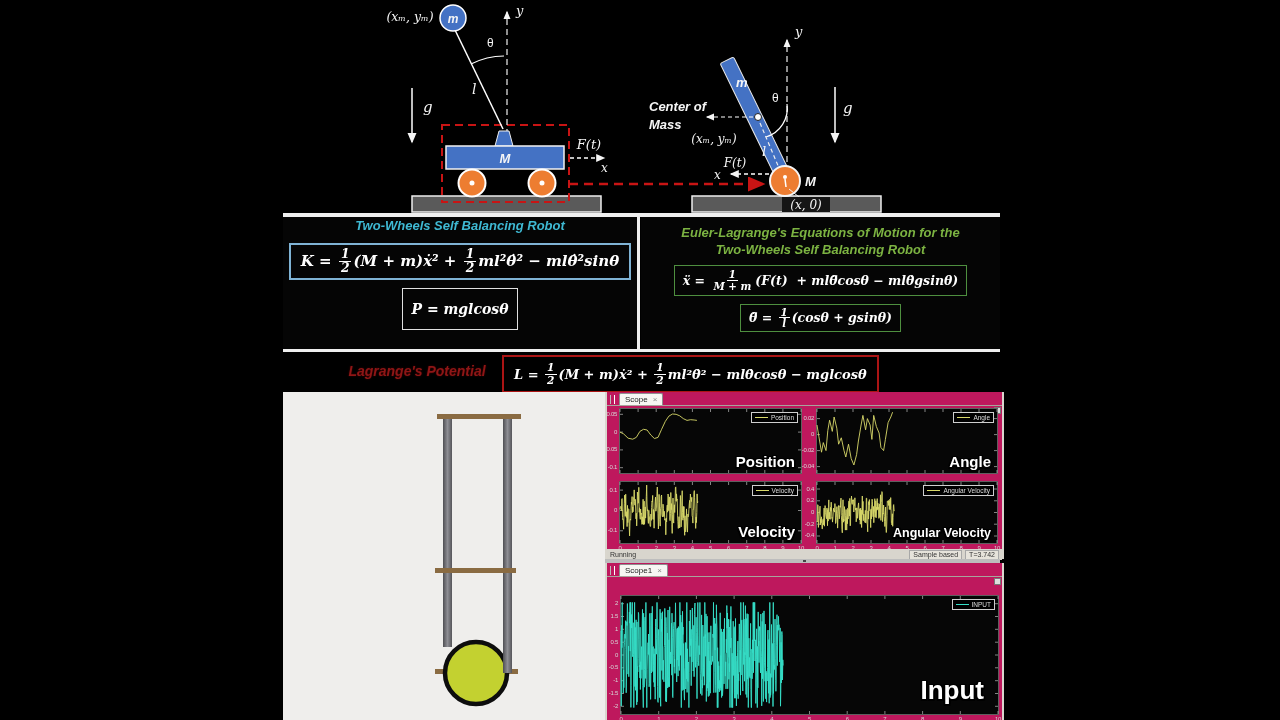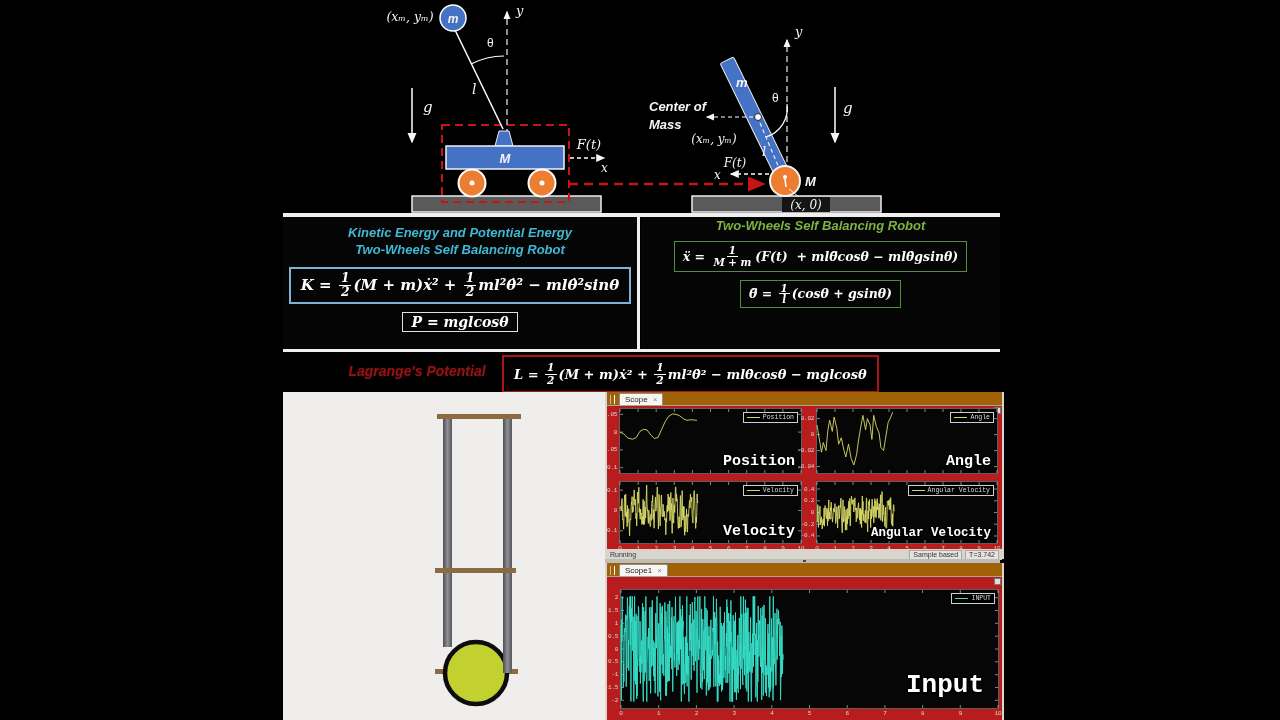--- a/index.html
+++ b/index.html
@@ -13,36 +13,36 @@
   .eq-title{font-style:italic;font-weight:bold;font-size:13px;line-height:17px;text-align:center;}
   .cyan{color:#3fb9d3;} .green{color:#7cb342;}
   .math{font-family:"DejaVu Serif",serif;font-style:italic;font-weight:bold;color:#fff;
         display:flex;align-items:center;white-space:pre;}
   .mtxt{white-space:pre;}
   .frac{display:inline-flex;flex-direction:column;align-items:center;line-height:1.05;
         font-size:0.82em;margin:0 2px;}
   .fn{border-bottom:1.3px solid #fff;padding:0 2px;}
   .fd{padding:0 2px;}
   .k-box{border:2px solid #7fb3d5;padding:3px 10px;margin-top:9px;font-size:15px;}
-  .p-box{border:1.5px solid #e0e0e0;padding:1px 8px;margin-top:8px;font-size:14px;}
+  .p-box{border:1.5px solid #e0e0e0;padding:12px 8px;margin-top:8px;font-size:14px;}
   .el-box1{border:1.5px solid #4e8f3f;padding:3px 8px;margin-top:7px;font-size:12.5px;}
   .el-box2{border:1.5px solid #4e8f3f;padding:2px 8px;margin-top:8px;font-size:12.5px;}
   .lagrange-label{position:absolute;color:#8e1616;font-style:italic;font-weight:bold;font-size:14px;
                   text-align:center;text-shadow:0 0 2px #400;}
   .l-box{position:absolute;border:2px solid #ab1414;background:#000;display:flex;align-items:center;
          justify-content:center;font-size:13px;padding:0 10px;}
 
   
   .scope{position:absolute;background:#d9d6ce;border-left:2px solid #d9d6ce;border-right:2px solid #d9d6ce;}
-  .tabbar{height:13px;background:#a16207;border-bottom:1px solid #a8a49c;display:flex;align-items:flex-end;}
+  .tabbar{height:13px;background:#be185d;border-bottom:1px solid #a8a49c;display:flex;align-items:flex-end;}
   .grip{width:3px;height:9px;margin:0 4px 1px 3px;border-left:1px solid #bbb;border-right:1px solid #fff;}
   .tab{background:#f7f6f3;border:1px solid #8f8f8f;border-bottom:none;border-radius:2px 2px 0 0;
        font-size:8px;padding:1px 5px;color:#222;display:flex;gap:5px;align-items:center;}
   .tab .close{color:#888;font-size:8px;line-height:8px;}
-  .scope-body{position:relative;background:#b91c1c;overflow:hidden;font-family:Liberation Mono, monospace;}
+  .scope-body{position:relative;background:#be185d;overflow:hidden;}
   .winbtn{position:absolute;top:1px;right:1px;width:5px;height:5px;background:#ddd;border:1px solid #777;}
   .axes{position:absolute;border:1px solid #5f5f5f;background:#060606;}
   .axes svg{position:absolute;left:0;top:0;width:100%;height:100%;overflow:visible;}
   .legend{position:absolute;top:3px;right:3px;border:1px solid #cfcfcf;background:#000;display:flex;
           align-items:center;gap:3px;padding:1px 3px;font-size:6.5px;color:#ddd;z-index:3;}
   .legend-line{display:inline-block;width:13px;height:1px;background:#d9d96a;}
   .overlay{position:absolute;right:6px;bottom:3px;font-weight:bold;font-size:15px;color:#fff;z-index:4;
            text-shadow:-1.5px -1.5px 0 #000,1.5px -1.5px 0 #000,-1.5px 1.5px 0 #000,1.5px 1.5px 0 #000,
                        -1.5px 0 0 #000,1.5px 0 0 #000,0 -1.5px 0 #000,0 1.5px 0 #000;}
   .axes[data-chart="angular_velocity"] .overlay{font-size:12.5px;}
@@ -135,27 +135,27 @@
       <rect x="499" y="197" width="48" height="15" fill="#151515"></rect>
       <text class="ser" x="523" y="209" font-size="12" text-anchor="middle">(x, 0)</text>
     </g>
   </svg>
 
   <div class="sep" style="left:283px;top:213px;width:717px;height:3.5px"></div>
   <div class="sep" style="left:637px;top:217px;width:3px;height:132px"></div>
   <div class="sep" style="left:283px;top:349px;width:717px;height:3px"></div>
 
   <div class="eq-panel" style="left:283px;top:217px;width:354px;height:132px">
-    <div class="eq-title cyan" style="margin-top:7px">Kinetic Energy and Potential Energy</div>
     <div class="eq-title cyan">Two-Wheels Self Balancing Robot</div>
     <div class="math k-box"><span class="mtxt">K = </span><span class="frac"><span class="fn">1</span><span class="fd">2</span></span><span class="mtxt">(M + m)ẋ² + </span><span class="frac"><span class="fn">1</span><span class="fd">2</span></span><span class="mtxt">ml²θ̇² − mlθ̇²sinθ</span></div>
     <div class="math p-box"><span class="mtxt">P = mglcosθ</span></div>
   </div>
 
   <div class="eq-panel" style="left:641px;top:217px;width:359px;height:132px">
+    <div class="eq-title green" style="margin-top:7px">Euler-Lagrange's Equations of Motion for the</div>
     <div class="eq-title green">Two-Wheels Self Balancing Robot</div>
     <div class="math el-box1"><span class="mtxt">ẍ = </span><span class="frac"><span class="fn">1</span><span class="fd">M + m</span></span><span class="mtxt">(F(t)  + mlθ̈cosθ − mlθ̇gsinθ)</span></div>
     <div class="math el-box2"><span class="mtxt">θ̈ = </span><span class="frac"><span class="fn">1</span><span class="fd">l</span></span><span class="mtxt">(cosθ + gsinθ)</span></div>
   </div>
 
   <div class="lagrange-label" style="left:337px;top:363px;width:160px">Lagrange's Potential</div>
   <div class="math l-box" style="left:502px;top:355px;height:34px"><span class="mtxt">L = </span><span class="frac"><span class="fn">1</span><span class="fd">2</span></span><span class="mtxt">(M + m)ẋ² + </span><span class="frac"><span class="fn">1</span><span class="fd">2</span></span><span class="mtxt">ml²θ̇² − mlθ̇cosθ − mglcosθ</span></div>
 
   <div class="abs" style="left:283px;top:392px;width:322px;height:328px;background:#efeeec">
     <svg width="322" height="328" viewBox="0 0 322 328">
@@ -281,21 +281,21 @@
   <div class="scope" style="left:605px;top:563px;width:395px;height:193px">
     <div class="tabbar">
       <span class="grip"></span>
       <span class="tab">
         <span>Scope1</span>
         <span class="close">×</span>
       </span>
     </div>
     <div class="scope-body" style="height:144px">
       <div class="winbtn"></div>
-      <div class="axes" data-chart="input" style="left:13px;top:12px;width:377px;height:118px">
+      <div class="axes" data-chart="input" style="left:13px;top:18px;width:377px;height:118px">
         <svg viewBox="0 0 377 118" preserveAspectRatio="none">
             <path d="M0.0 118L0.0 115M0.0 0L0.0 3M37.7 118L37.7 115M37.7 0L37.7 3M75.4 118L75.4 115M75.4 0L75.4 3M113.1 118L113.1 115M113.1 0L113.1 3M150.8 118L150.8 115M150.8 0L150.8 3M188.5 118L188.5 115M188.5 0L188.5 3M226.2 118L226.2 115M226.2 0L226.2 3M263.9 118L263.9 115M263.9 0L263.9 3M301.6 118L301.6 115M301.6 0L301.6 3M339.3 118L339.3 115M339.3 0L339.3 3M377.0 118L377.0 115M377.0 0L377.0 3M0 7.7L3 7.7M377 7.7L374 7.7M0 20.5L3 20.5M377 20.5L374 20.5M0 33.3L3 33.3M377 33.3L374 33.3M0 46.2L3 46.2M377 46.2L374 46.2M0 59.0L3 59.0M377 59.0L374 59.0M0 71.8L3 71.8M377 71.8L374 71.8M0 84.7L3 84.7M377 84.7L374 84.7M0 97.5L3 97.5M377 97.5L374 97.5M0 110.3L3 110.3M377 110.3L374 110.3" stroke="#bbb" stroke-width="0.7" fill="none"></path>
             <polyline points="0.0,34.9 0.3,110.0 0.6,29.4 0.9,51.7 1.2,6.4 1.4,33.2 1.7,34.5 2.0,43.2 2.3,97.0 2.6,73.9 2.9,91.7 3.2,51.8 3.5,46.7 3.8,38.1 4.1,42.4 4.3,34.3 4.6,24.7 4.9,53.3 5.2,96.8 5.5,82.9 5.8,25.7 6.1,29.5 6.4,7.5 6.7,18.3 7.0,78.1 7.3,67.4 7.5,50.2 7.8,80.7 8.1,32.9 8.4,16.0 8.7,27.1 9.0,6.4 9.3,55.1 9.6,6.4 9.9,111.4 10.1,89.5 10.4,18.5 10.7,32.0 11.0,19.3 11.3,6.4 11.6,60.7 11.9,57.3 12.2,26.7 12.5,58.2 12.8,111.6 13.1,59.8 13.3,53.2 13.6,6.4 13.9,90.5 14.2,31.4 14.5,94.3 14.8,36.2 15.1,23.8 15.4,79.9 15.7,108.8 16.0,25.9 16.2,105.9 16.5,70.5 16.8,75.9 17.1,62.5 17.4,16.4 17.7,18.4 18.0,43.6 18.3,70.9 18.6,69.2 18.9,81.9 19.1,31.2 19.4,93.5 19.7,65.7 20.0,82.4 20.3,54.2 20.6,50.6 20.9,73.7 21.2,29.0 21.5,13.4 21.8,89.6 22.0,98.1 22.3,111.6 22.6,17.2 22.9,65.1 23.2,91.2 23.5,73.4 23.8,24.7 24.1,21.1 24.4,82.4 24.7,74.7 24.9,6.4 25.2,83.4 25.5,90.3 25.8,111.6 26.1,73.2 26.4,59.5 26.7,59.7 27.0,46.7 27.3,58.5 27.5,38.0 27.8,50.7 28.1,90.8 28.4,87.7 28.7,17.4 29.0,29.4 29.3,75.8 29.6,103.4 29.9,77.2 30.2,17.0 30.5,77.0 30.7,65.4 31.0,56.1 31.3,10.3 31.6,50.5 31.9,75.6 32.2,50.5 32.5,69.5 32.8,86.3 33.1,57.9 33.3,90.9 33.6,85.1 33.9,52.6 34.2,103.2 34.5,30.7 34.8,23.0 35.1,44.6 35.4,58.2 35.7,42.6 36.0,6.4 36.3,31.6 36.5,90.6 36.8,105.3 37.1,106.4 37.4,40.1 37.7,33.4 38.0,50.4 38.3,61.4 38.6,101.6 38.9,25.9 39.1,13.2 39.4,102.1 39.7,110.3 40.0,16.8 40.3,35.6 40.6,23.1 40.9,74.5 41.2,40.5 41.5,15.7 41.8,83.5 42.0,76.8 42.3,64.2 42.6,79.9 42.9,85.8 43.2,51.4 43.5,49.4 43.8,12.4 44.1,25.2 44.4,49.3 44.7,105.4 44.9,21.4 45.2,30.5 45.5,105.9 45.8,85.1 46.1,83.2 46.4,37.0 46.7,92.0 47.0,14.0 47.3,80.9 47.6,90.2 47.8,90.9 48.1,43.8 48.4,90.7 48.7,10.8 49.0,67.6 49.3,59.9 49.6,56.1 49.9,67.9 50.2,52.8 50.5,27.2 50.8,79.2 51.0,17.2 51.3,41.4 51.6,100.7 51.9,101.6 52.2,59.6 52.5,32.6 52.8,29.9 53.1,26.2 53.4,70.9 53.6,63.2 53.9,77.4 54.2,34.3 54.5,6.8 54.8,33.5 55.1,36.8 55.4,52.8 55.7,86.0 56.0,32.7 56.3,64.0 56.5,32.2 56.8,75.0 57.1,80.1 57.4,30.6 57.7,70.2 58.0,31.7 58.3,74.5 58.6,34.0 58.9,6.4 59.2,44.5 59.4,59.3 59.7,19.0 60.0,28.1 60.3,111.6 60.6,43.7 60.9,26.3 61.2,94.5 61.5,15.3 61.8,38.5 62.1,31.0 62.4,93.7 62.6,47.5 62.9,66.0 63.2,99.6 63.5,104.1 63.8,75.0 64.1,71.3 64.4,46.5 64.7,93.0 65.0,89.2 65.3,47.1 65.5,82.9 65.8,6.4 66.1,96.4 66.4,52.8 66.7,84.9 67.0,85.5 67.3,67.6 67.6,66.0 67.9,111.6 68.1,76.5 68.4,25.0 68.7,50.9 69.0,60.7 69.3,14.0 69.6,49.5 69.9,42.8 70.2,89.7 70.5,60.1 70.8,33.4 71.0,65.9 71.3,12.0 71.6,30.8 71.9,39.5 72.2,75.0 72.5,73.0 72.8,29.4 73.1,80.7 73.4,18.7 73.7,10.3 74.0,7.0 74.2,60.4 74.5,71.3 74.8,44.6 75.1,21.2 75.4,36.7 75.7,68.9 76.0,102.7 76.3,66.4 76.6,31.9 76.8,6.5 77.1,39.1 77.4,64.3 77.7,69.7 78.0,49.6 78.3,55.6 78.6,58.6 78.9,6.4 79.2,77.4 79.5,97.6 79.8,81.0 80.0,78.2 80.3,73.9 80.6,18.9 80.9,99.4 81.2,83.9 81.5,92.1 81.8,29.0 82.1,39.0 82.4,80.3 82.6,71.6 82.9,40.6 83.2,89.2 83.5,86.1 83.8,6.4 84.1,41.9 84.4,38.5 84.7,60.3 85.0,17.9 85.3,105.5 85.5,88.3 85.8,95.1 86.1,20.2 86.4,64.8 86.7,92.2 87.0,36.5 87.3,100.5 87.6,53.6 87.9,46.0 88.2,99.6 88.5,65.0 88.7,86.0 89.0,36.4 89.3,97.2 89.6,71.0 89.9,29.8 90.2,67.1 90.5,68.6 90.8,66.0 91.1,64.1 91.3,60.0 91.6,65.4 91.9,38.0 92.2,41.7 92.5,6.4 92.8,96.7 93.1,76.6 93.4,64.1 93.7,22.0 94.0,54.1 94.3,27.7 94.5,89.1 94.8,96.5 95.1,92.2 95.4,8.8 95.7,24.7 96.0,33.8 96.3,111.6 96.6,51.7 96.9,111.6 97.2,65.5 97.4,92.5 97.7,69.8 98.0,85.3 98.3,95.9 98.6,84.4 98.9,94.2 99.2,16.8 99.5,91.7 99.8,59.5 100.0,94.5 100.3,32.9 100.6,101.5 100.9,74.6 101.2,35.9 101.5,99.7 101.8,94.0 102.1,85.9 102.4,35.0 102.7,33.0 103.0,87.9 103.2,46.2 103.5,22.3 103.8,56.6 104.1,57.7 104.4,80.1 104.7,65.8 105.0,92.9 105.3,43.2 105.6,56.7 105.8,9.5 106.1,32.1 106.4,17.0 106.7,92.8 107.0,62.0 107.3,61.4 107.6,23.1 107.9,83.3 108.2,67.3 108.5,76.0 108.7,31.0 109.0,111.6 109.3,23.6 109.6,51.8 109.9,10.4 110.2,41.5 110.5,41.7 110.8,111.6 111.1,57.2 111.4,60.8 111.6,111.6 111.9,60.9 112.2,25.2 112.5,74.2 112.8,79.5 113.1,31.5 113.4,96.6 113.7,102.2 114.0,30.5 114.3,102.2 114.5,22.5 114.8,64.9 115.1,65.4 115.4,109.9 115.7,82.5 116.0,60.0 116.3,98.3 116.6,56.6 116.9,45.1 117.2,102.7 117.4,78.0 117.7,84.8 118.0,45.9 118.3,27.9 118.6,38.9 118.9,76.1 119.2,54.3 119.5,99.1 119.8,6.4 120.1,79.0 120.3,48.0 120.6,24.8 120.9,23.9 121.2,51.9 121.5,88.2 121.8,95.0 122.1,66.9 122.4,6.4 122.7,68.5 123.0,23.1 123.3,31.0 123.5,85.2 123.8,56.5 124.1,58.8 124.4,9.6 124.7,62.8 125.0,98.4 125.3,22.6 125.6,41.8 125.9,101.5 126.1,17.6 126.4,83.2 126.7,74.7 127.0,18.2 127.3,111.5 127.6,90.2 127.9,42.2 128.2,80.6 128.5,61.5 128.8,69.8 129.1,82.2 129.3,55.4 129.6,27.4 129.9,93.3 130.2,111.6 130.5,111.6 130.8,53.2 131.1,82.8 131.4,75.7 131.7,43.8 131.9,56.6 132.2,6.4 132.5,76.7 132.8,6.4 133.1,36.1 133.4,44.9 133.7,6.4 134.0,65.0 134.3,43.8 134.6,45.2 134.8,107.4 135.1,91.2 135.4,63.8 135.7,32.8 136.0,86.4 136.3,111.6 136.6,50.4 136.9,91.9 137.2,15.9 137.5,50.0 137.8,45.0 138.0,66.6 138.3,30.4 138.6,34.3 138.9,31.1 139.2,64.9 139.5,76.9 139.8,18.1 140.1,54.4 140.4,60.5 140.7,109.9 140.9,102.0 141.2,25.4 141.5,82.7 141.8,16.9 142.1,25.1 142.4,105.5 142.7,99.3 143.0,14.9 143.3,53.1 143.5,66.8 143.8,72.8 144.1,85.3 144.4,28.2 144.7,102.7 145.0,75.0 145.3,101.2 145.6,106.1 145.9,76.6 146.2,85.0 146.5,71.5 146.7,40.0 147.0,34.1 147.3,73.1 147.6,97.3 147.9,43.6 148.2,107.3 148.5,41.1 148.8,6.4 149.1,101.6 149.4,77.6 149.6,99.3 149.9,94.9 150.2,45.7 150.5,28.5 150.8,81.4 151.1,66.5 151.4,47.5 151.7,48.1 152.0,110.5 152.3,6.4 152.5,97.4 152.8,77.1 153.1,68.9 153.4,73.5 153.7,46.6 154.0,23.1 154.3,62.1 154.6,84.2 154.9,95.3 155.2,84.0 155.4,49.2 155.7,28.3 156.0,18.7 156.3,69.6 156.6,29.0 156.9,34.6 157.2,27.2 157.5,20.4 157.8,33.9 158.0,28.7 158.3,45.1 158.6,66.0 158.9,48.7 159.2,31.9 159.5,110.2 159.8,94.8 160.1,46.3 160.4,86.9 160.7,36.1 160.9,35.5 161.2,38.5 161.5,84.0 161.8,63.8 162.1,69.5" fill="none" stroke="#35e0c8" stroke-width="0.9"></polyline>
           </svg>
         <div class="legend">
           <span class="legend-line" style="background: rgb(53, 224, 200);"></span>
           <span>INPUT</span>
         </div>
         <div class="overlay">Input</div>
       <span class="tick-label" style="right: 380px; top: 4.19565px;">2</span>

